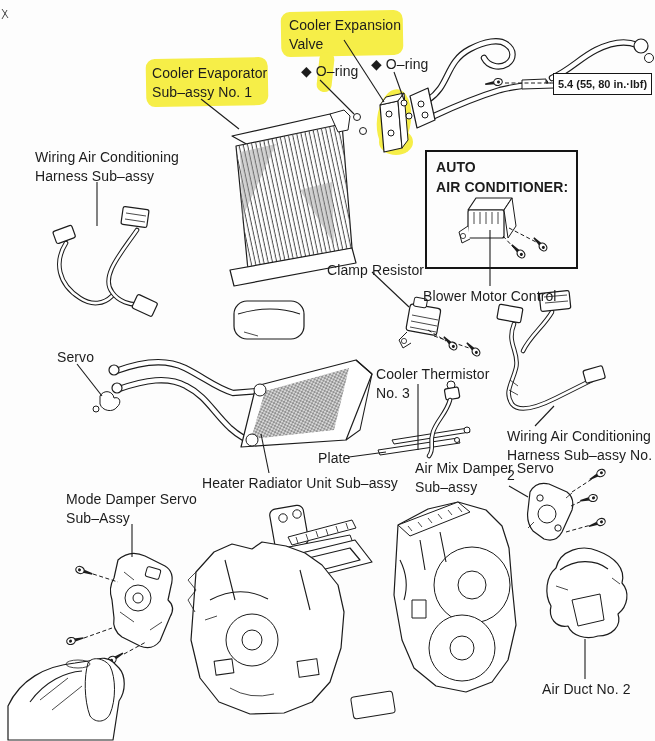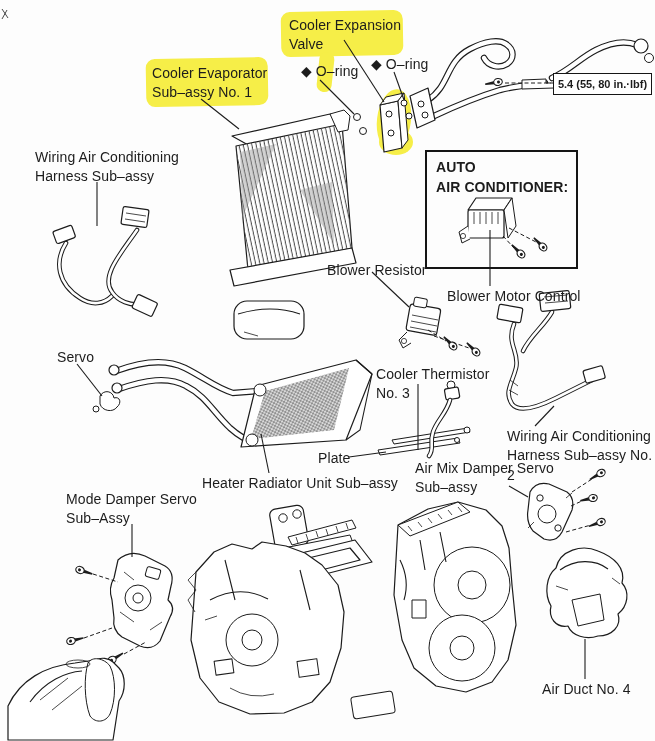--- a/index.html
+++ b/index.html
@@ -280,28 +280,28 @@
 Sub–assy No. 1</div>
   <div class="tbox" style="left:553px;top:73px;width:97px;height:20px">
     <span>5.4 (55, 80 in.·lbf)</span>
   </div>
   <div class="lbl" style="left:35px;top:148px">Wiring Air Conditioning
 Harness Sub–assy</div>
   <div class="box" style="left:425px;top:150px;width:149px;height:115px">
     <div class="lbl bold" style="left:9px;top:5px;line-height:1.45">AUTO
 AIR CONDITIONER:</div>
   </div>
-  <div class="lbl" style="left:327px;top:261px">Blower Resistor</div>
-  <div class="lbl" style="left:447px;top:287px">Blower Motor Control</div>
+  <div class="lbl" style="left:327px;top:261px">Clamp Resistor</div>
+  <div class="lbl" style="left:423px;top:287px">Blower Motor Control</div>
   <div class="lbl" style="left:57px;top:348px">Servo</div>
   <div class="lbl" style="left:376px;top:365px">Cooler Thermistor
 No. 3</div>
   <div class="lbl" style="left:318px;top:449px">Plate</div>
   <div class="lbl" style="left:507px;top:427px">Wiring Air Conditioning
 Harness Sub–assy No. 2</div>
   <div class="lbl" style="left:202px;top:474px">Heater Radiator Unit Sub–assy</div>
   <div class="lbl" style="left:66px;top:490px">Mode Damper Servo
 Sub–Assy</div>
   <div class="lbl" style="left:415px;top:459px">Air Mix Damper Servo
 Sub–assy</div>
-  <div class="lbl" style="left:542px;top:680px">Air Duct No. 4</div>
+  <div class="lbl" style="left:542px;top:680px">Air Duct No. 2</div>
 
 </div>
 
 </body></html>

